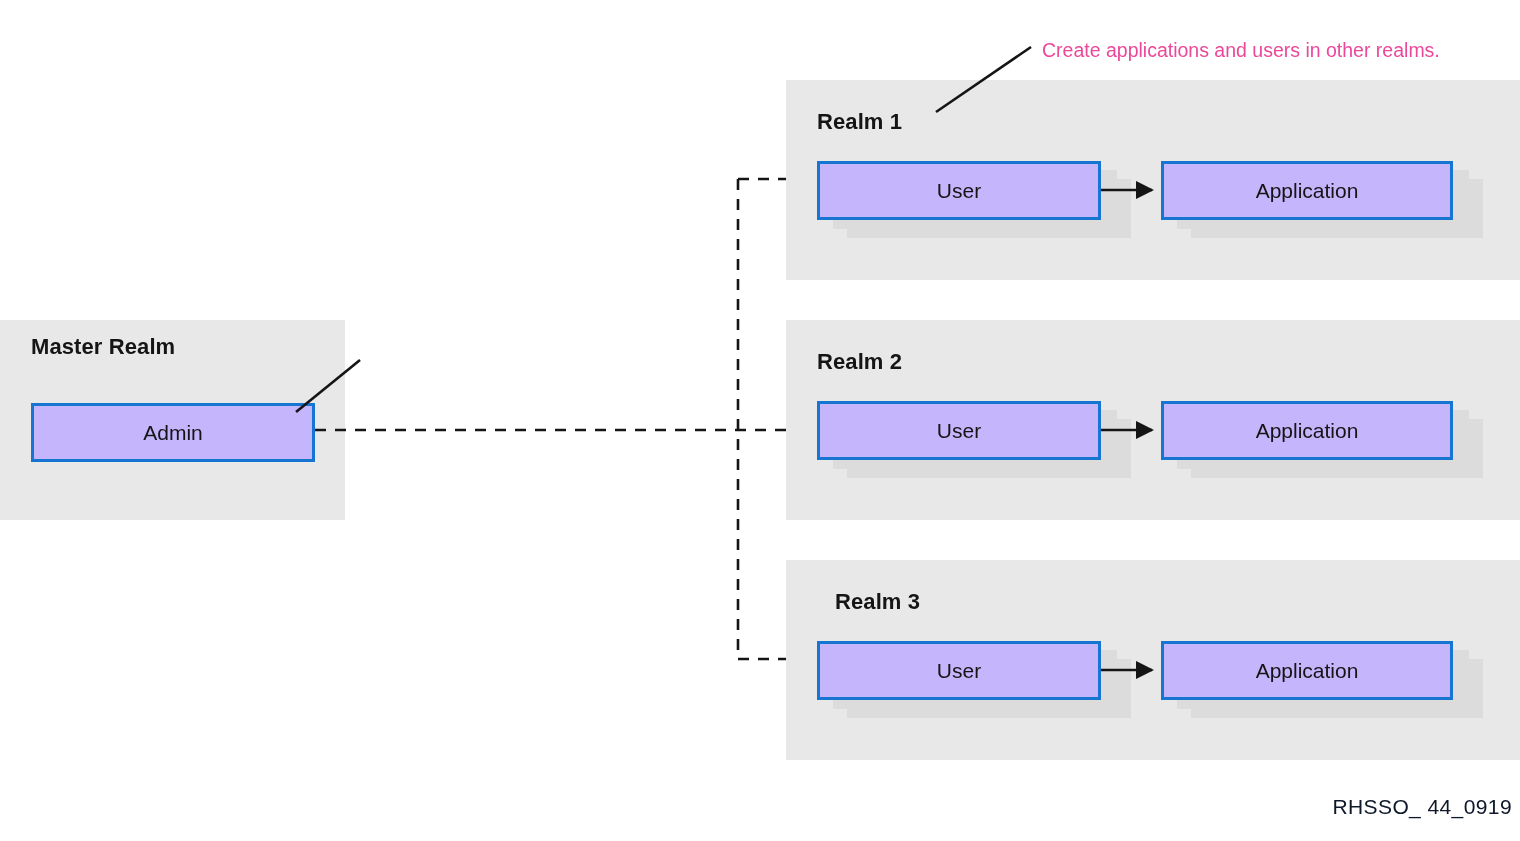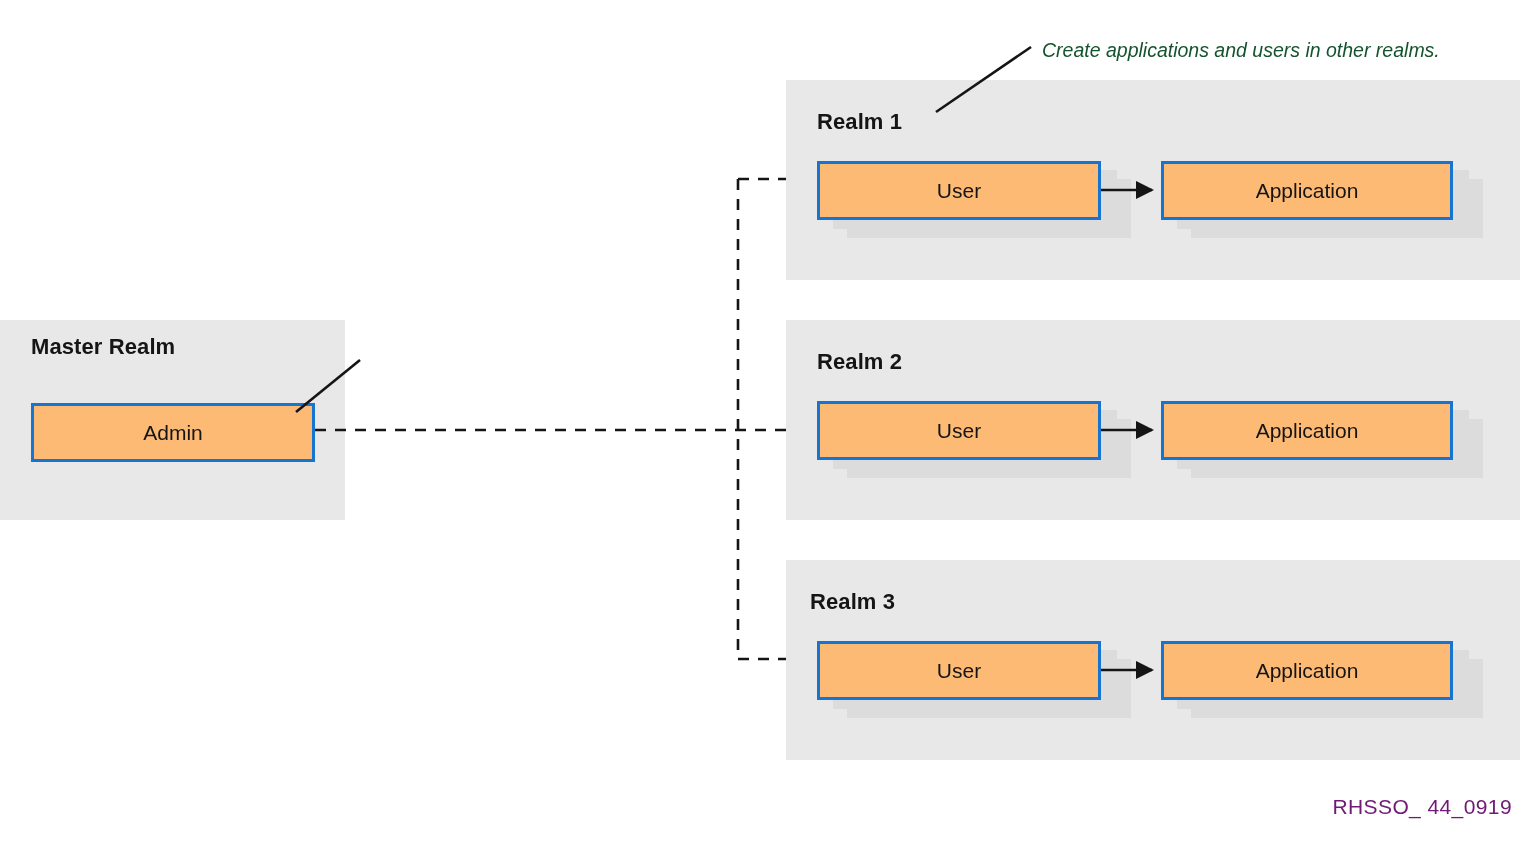--- a/index.html
+++ b/index.html
@@ -48,61 +48,60 @@
     top: 18px;
   }
   .plate-1 {
     left: 16px;
     top: 9px;
   }
   .card {
     position: absolute;
     left: 0;
     top: 0;
-    background: #fdba74;
+    background: #c4b5fd;
     border: 3px solid #1575d0;
     box-sizing: border-box;
     display: flex;
     align-items: center;
     justify-content: center;
   }
   .card-label {
     font-size: 21px;
     color: #151515;
     line-height: 1;
     white-space: nowrap;
   }
 
   
   .note {
     position: absolute;
-    font-style: italic;
     font-size: 19.5px;
     line-height: 1.28;
-    color: #14532d;
+    color: #ec4899;
     white-space: pre-line;
   }
 
   
   #wires {
     position: absolute;
     left: 0;
     top: 0;
     width: 1520px;
     height: 841px;
     pointer-events: none;
   }
 
   
   .watermark {
     position: absolute;
     right: 8px;
     bottom: 22px;
     font-size: 21px;
-    color: #701a75;
+    color: #0f172a;
     letter-spacing: .4px;
     white-space: nowrap;
     margin-left: 39px;
   }
 </style>
 </head>
 <body>
 
 <div id="canvas">
 
@@ -148,21 +147,21 @@
 
   <div class="stack" style="left:1161px; top:401px; width:292px; height:59px;">
     <div class="plate plate-2" style="width:292px; height:59px;"></div>
     <div class="plate plate-1" style="width:292px; height:59px;"></div>
     <div class="card" style="width:292px; height:59px;">
       <span class="card-label">Application</span>
     </div>
   </div>
 
   <div class="panel" style="left:786px; top:560px; width:734px; height:200px;"></div>
-  <div class="panel-title" style="left:810px; top:589px;">Realm 3</div>
+  <div class="panel-title" style="left:835px; top:589px;">Realm 3</div>
 
   <div class="stack" style="left:817px; top:641px; width:284px; height:59px;">
     <div class="plate plate-2" style="width:284px; height:59px;"></div>
     <div class="plate plate-1" style="width:284px; height:59px;"></div>
     <div class="card" style="width:284px; height:59px;">
       <span class="card-label">User</span>
     </div>
   </div>
 
   <div class="stack" style="left:1161px; top:641px; width:292px; height:59px;">

